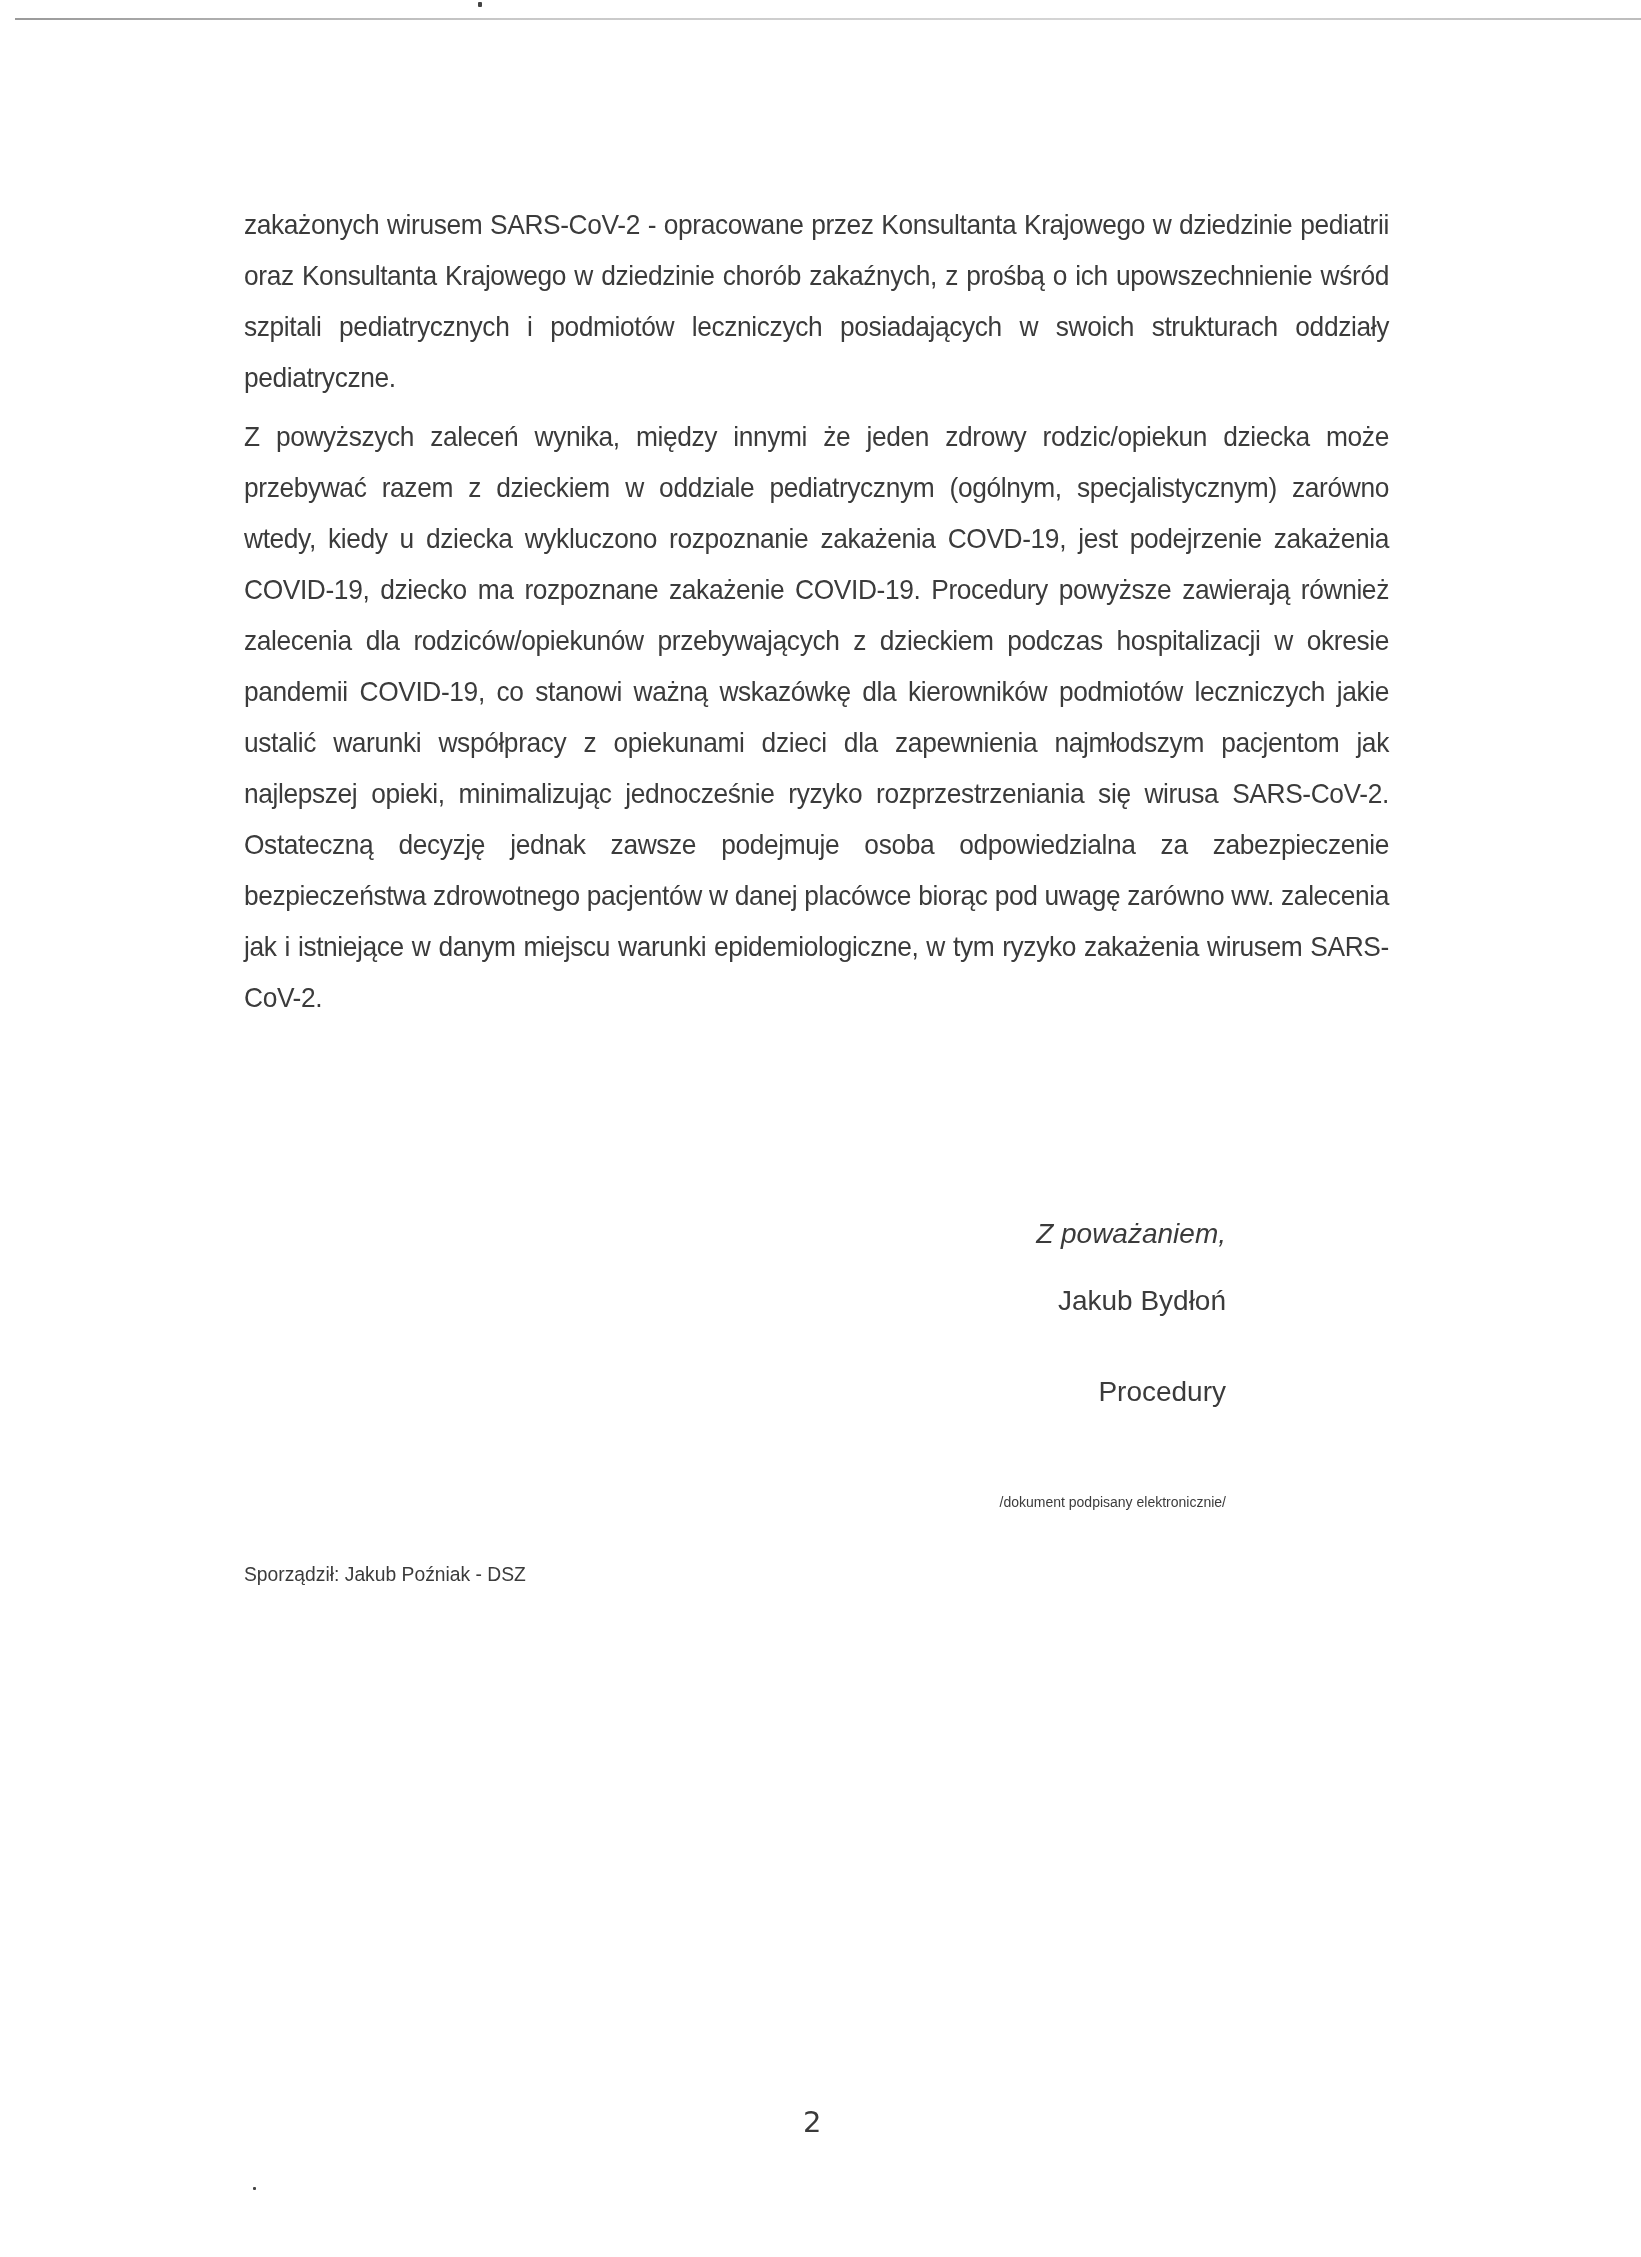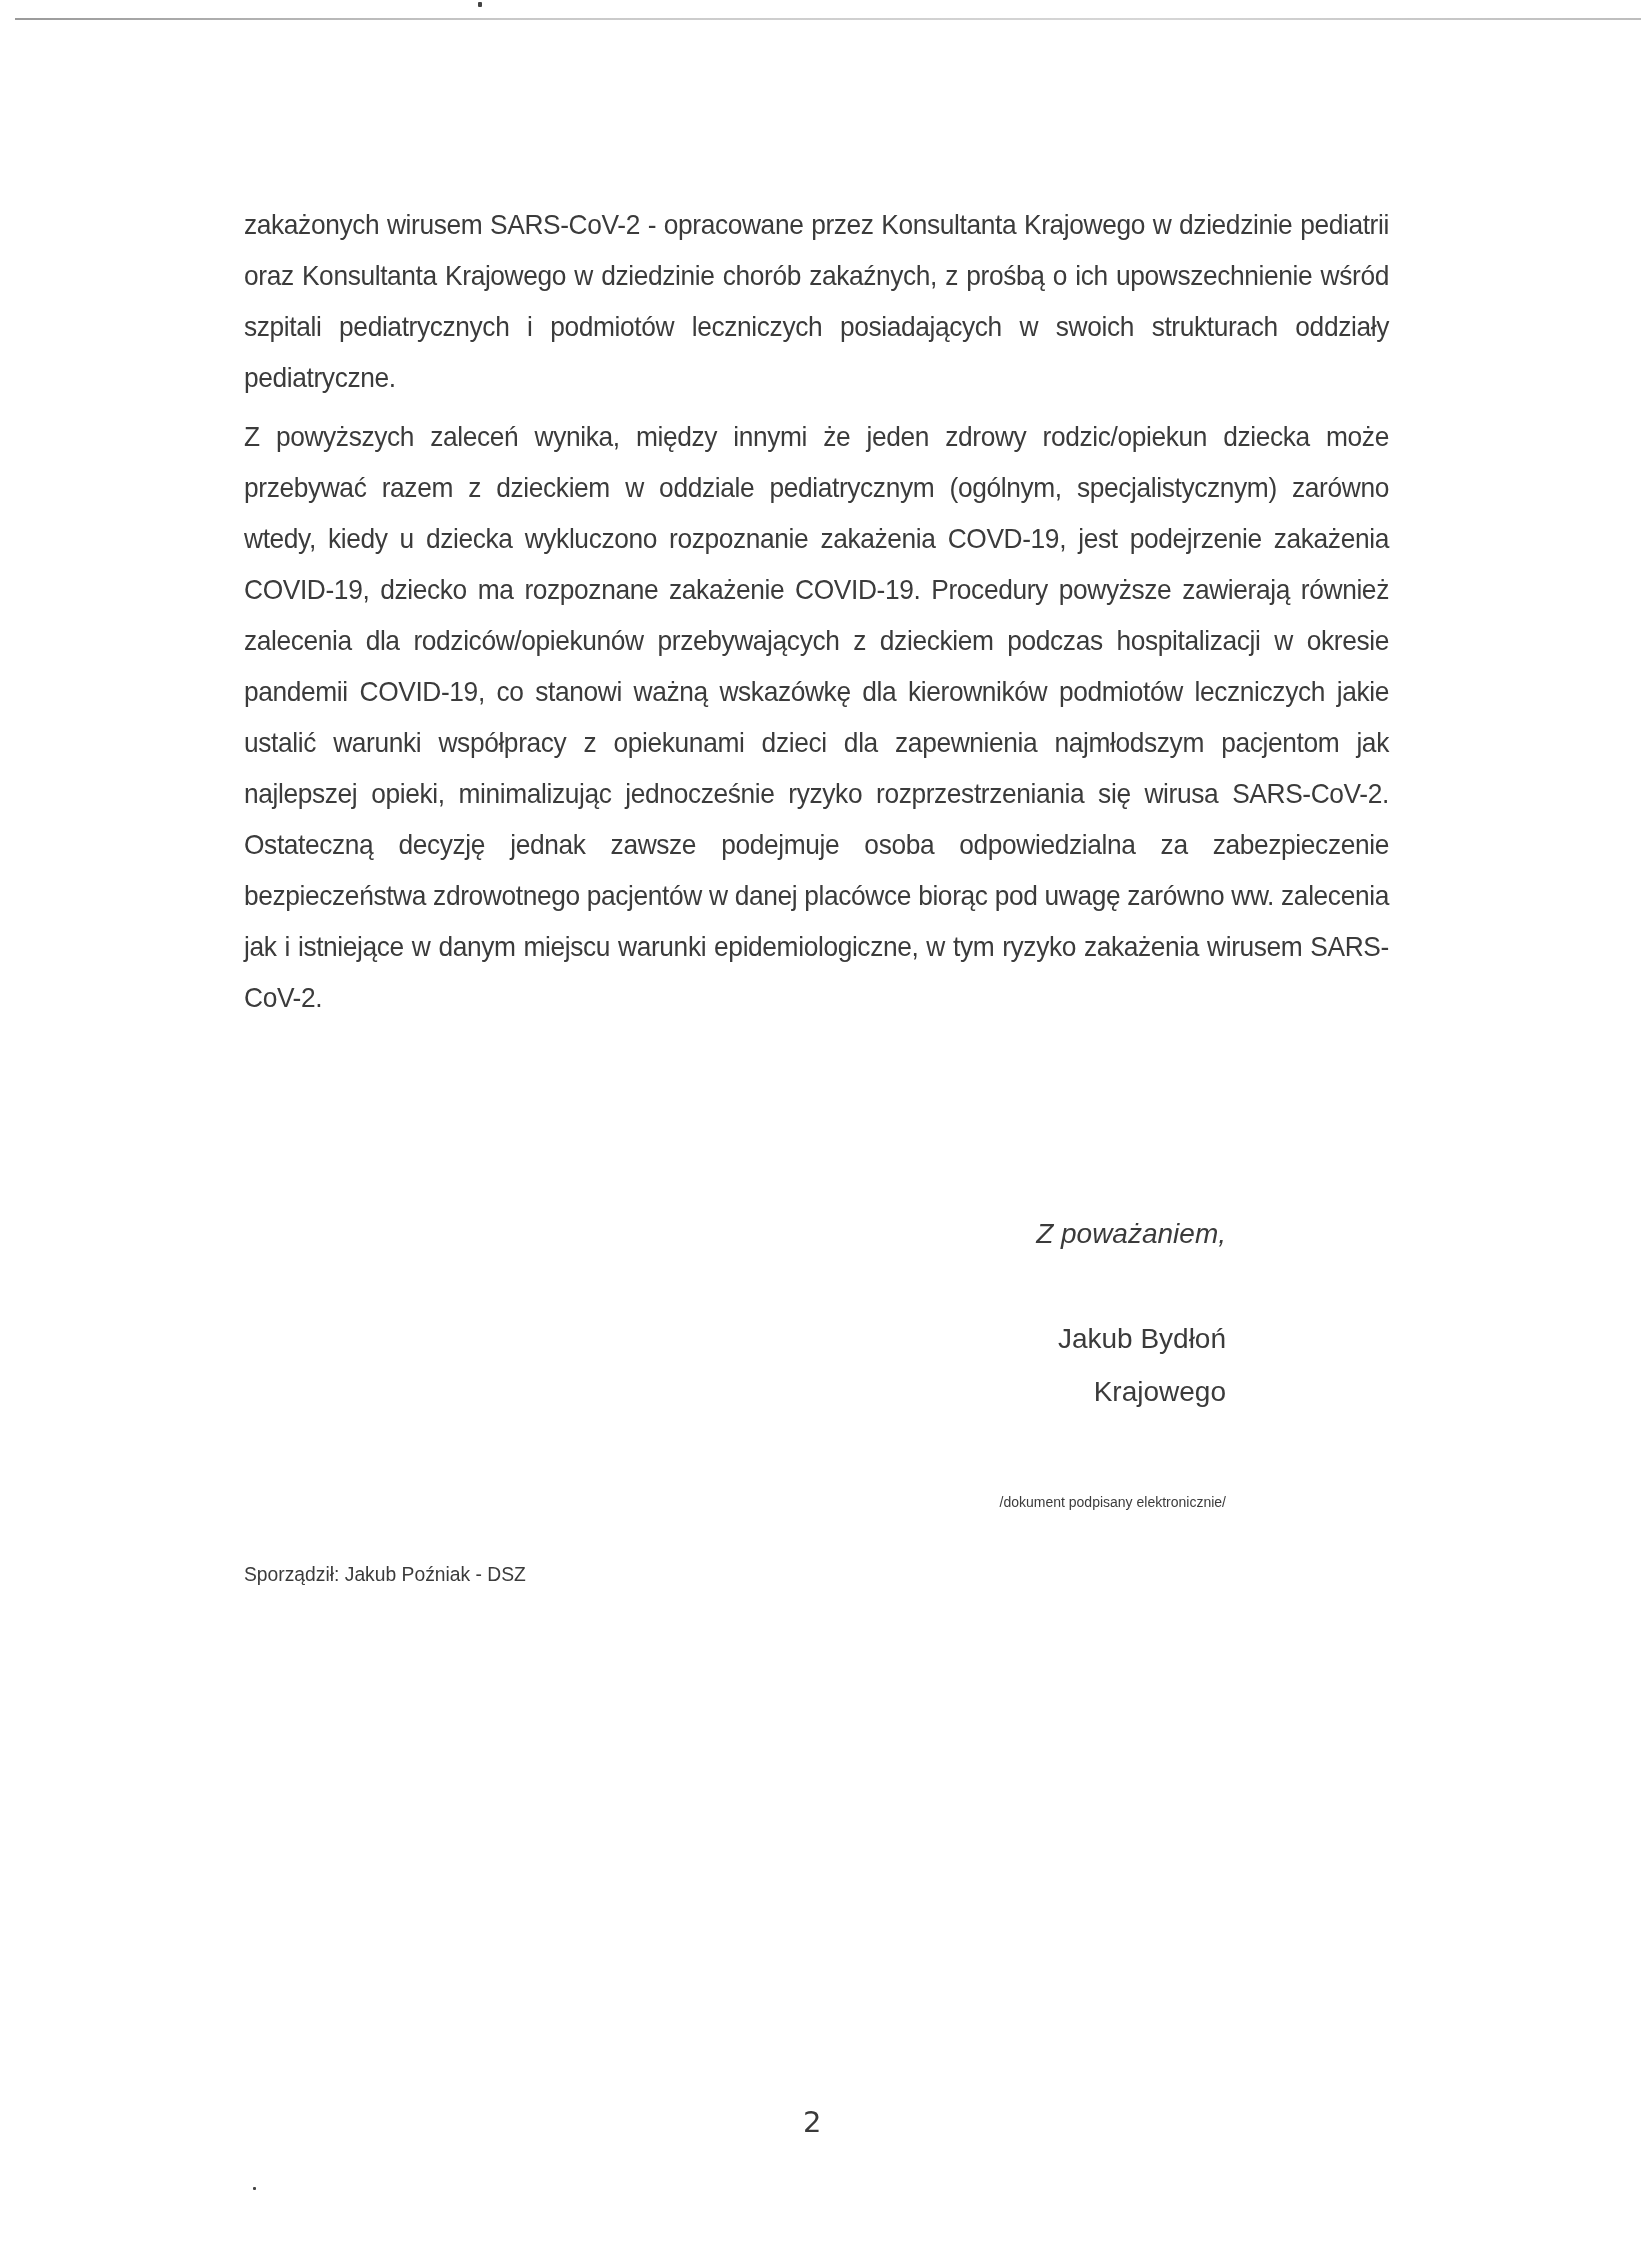--- a/index.html
+++ b/index.html
@@ -15,21 +15,21 @@
   .body-text {
     position: absolute; left: 244px; width: 1145px; top: 199px;
     font-size: 28px; line-height: 51px; text-align: justify; letter-spacing: -0.4px;
     transform: scaleX(0.94); transform-origin: left top; width: 1218px;
   }
   .body-text p { margin: 0 0 7.7px 0; }
   .closing {
     position: absolute; left: 676px; width: 550px; text-align: right; font-size: 28px;
   }
   .greeting { top: 1218px; font-style: italic; }
-  .signer-name { top: 1323px; }
+  .signer-name { top: 1285px; }
   .signer-title { top: 1376px; }
   .signed-note { top: 1494px; font-size: 14px; }
   .prepared-by { position: absolute; left: 244px; top: 1564px; font-size: 19.3px; }
   .page-number {
     position: absolute; left: 803px; top: 2105px; font-size: 29px;
     font-family: "DejaVu Sans", sans-serif; color: #3a3a3a;
   }
 </style>
 </head>
 <body>
@@ -38,19 +38,19 @@
 <div class="scan-dot" style="left:478px; top:1.9px;"></div>
 <div class="scan-dot" style="left:253px; top:2187px; width:2.9px; height:2.9px;"></div>
 
 <div class="body-text">
   <p>zakażonych wirusem SARS-CoV-2 - opracowane przez Konsultanta Krajowego w dziedzinie pediatrii oraz Konsultanta Krajowego w dziedzinie chorób zakaźnych, z prośbą o ich upowszechnienie wśród szpitali pediatrycznych i podmiotów leczniczych posiadających w swoich strukturach oddziały pediatryczne.</p>
   <p>Z powyższych zaleceń wynika, między innymi że jeden zdrowy rodzic/opiekun dziecka może przebywać razem z dzieckiem w oddziale pediatrycznym (ogólnym, specjalistycznym) zarówno wtedy, kiedy u dziecka wykluczono rozpoznanie zakażenia COVD-19, jest podejrzenie zakażenia COVID-19, dziecko ma rozpoznane zakażenie COVID-19. Procedury powyższe zawierają również zalecenia dla rodziców/opiekunów przebywających z dzieckiem podczas hospitalizacji w okresie pandemii COVID-19, co stanowi ważną wskazówkę dla kierowników podmiotów leczniczych jakie ustalić warunki współpracy z opiekunami dzieci dla zapewnienia najmłodszym pacjentom jak najlepszej opieki, minimalizując jednocześnie ryzyko rozprzestrzeniania się wirusa SARS-CoV-2. Ostateczną decyzję jednak zawsze podejmuje osoba odpowiedzialna za zabezpieczenie bezpieczeństwa zdrowotnego pacjentów w danej placówce biorąc pod uwagę zarówno ww. zalecenia jak i istniejące w danym miejscu warunki epidemiologiczne, w tym ryzyko zakażenia wirusem SARS-CoV-2.</p>
 </div>
 
 <div class="closing greeting">Z poważaniem,</div>
 <div class="closing signer-name">Jakub Bydłoń</div>
-<div class="closing signer-title">Krajowego</div>
+<div class="closing signer-title">Procedury</div>
 <div class="closing signed-note">/dokument podpisany elektronicznie/</div>
 
 <div class="prepared-by">Sporządził: Jakub Poźniak - DSZ</div>
 
 <div class="page-number">2</div>
 
 
 </body></html>

